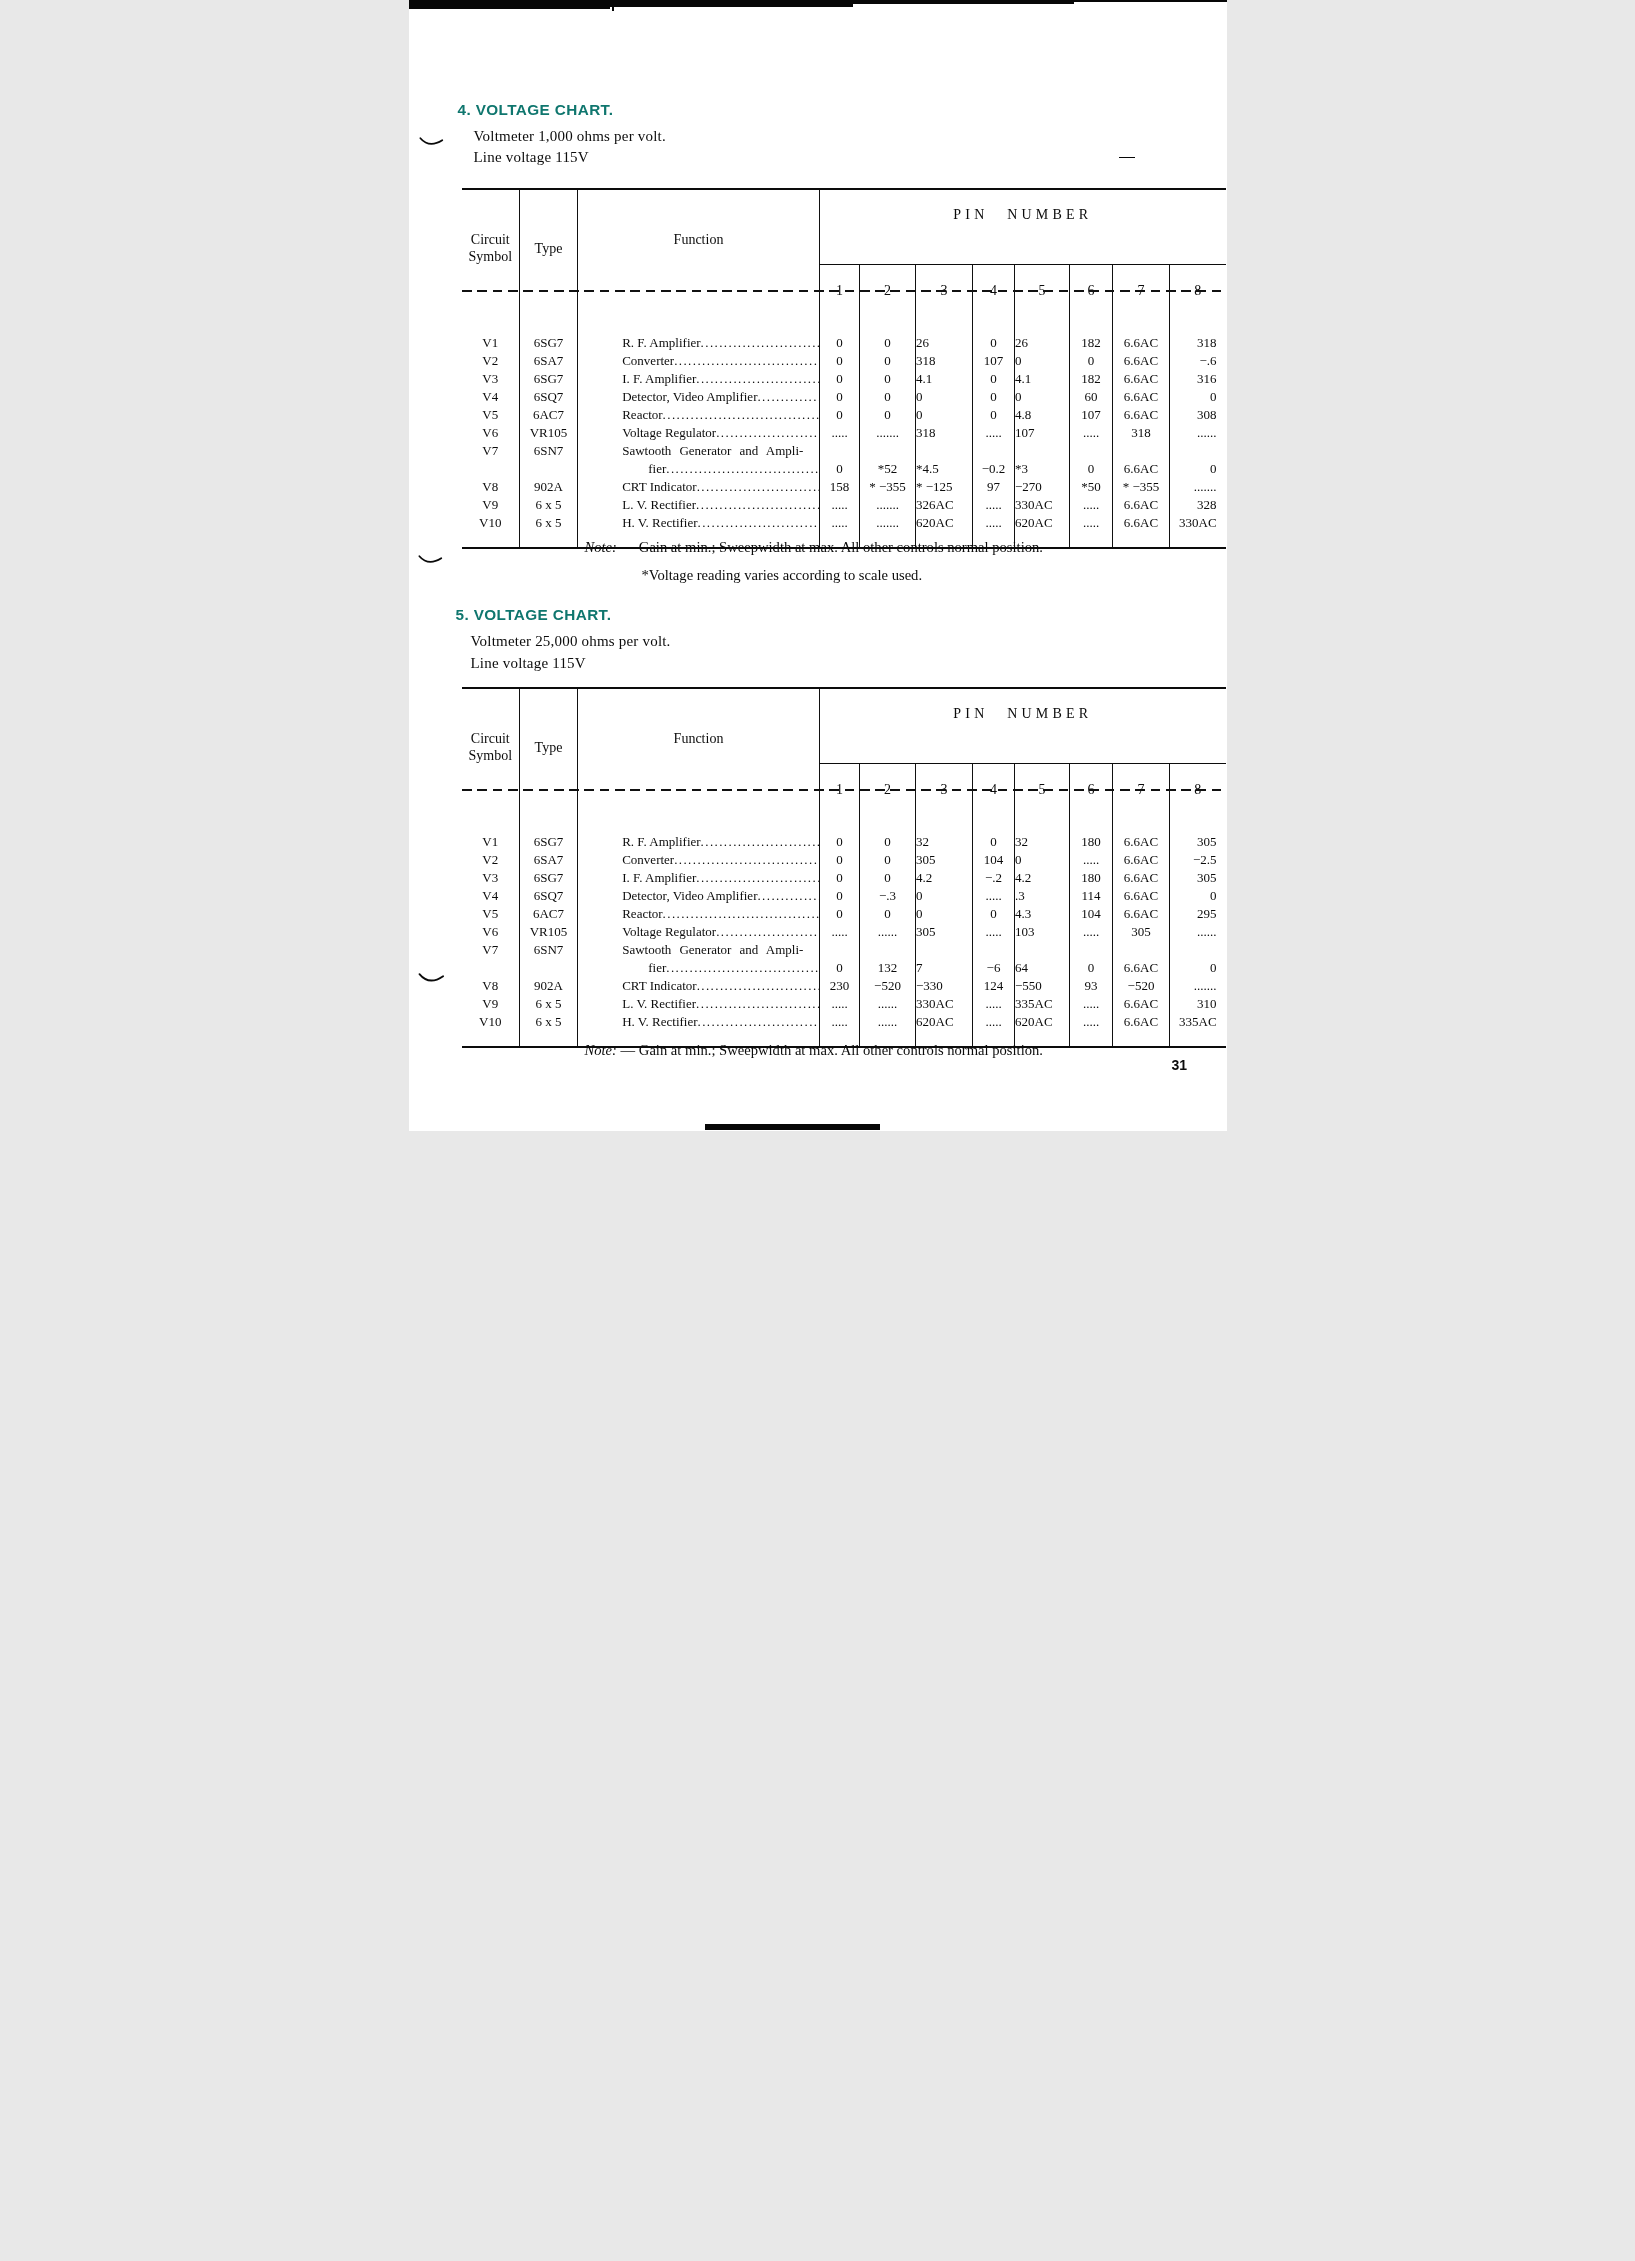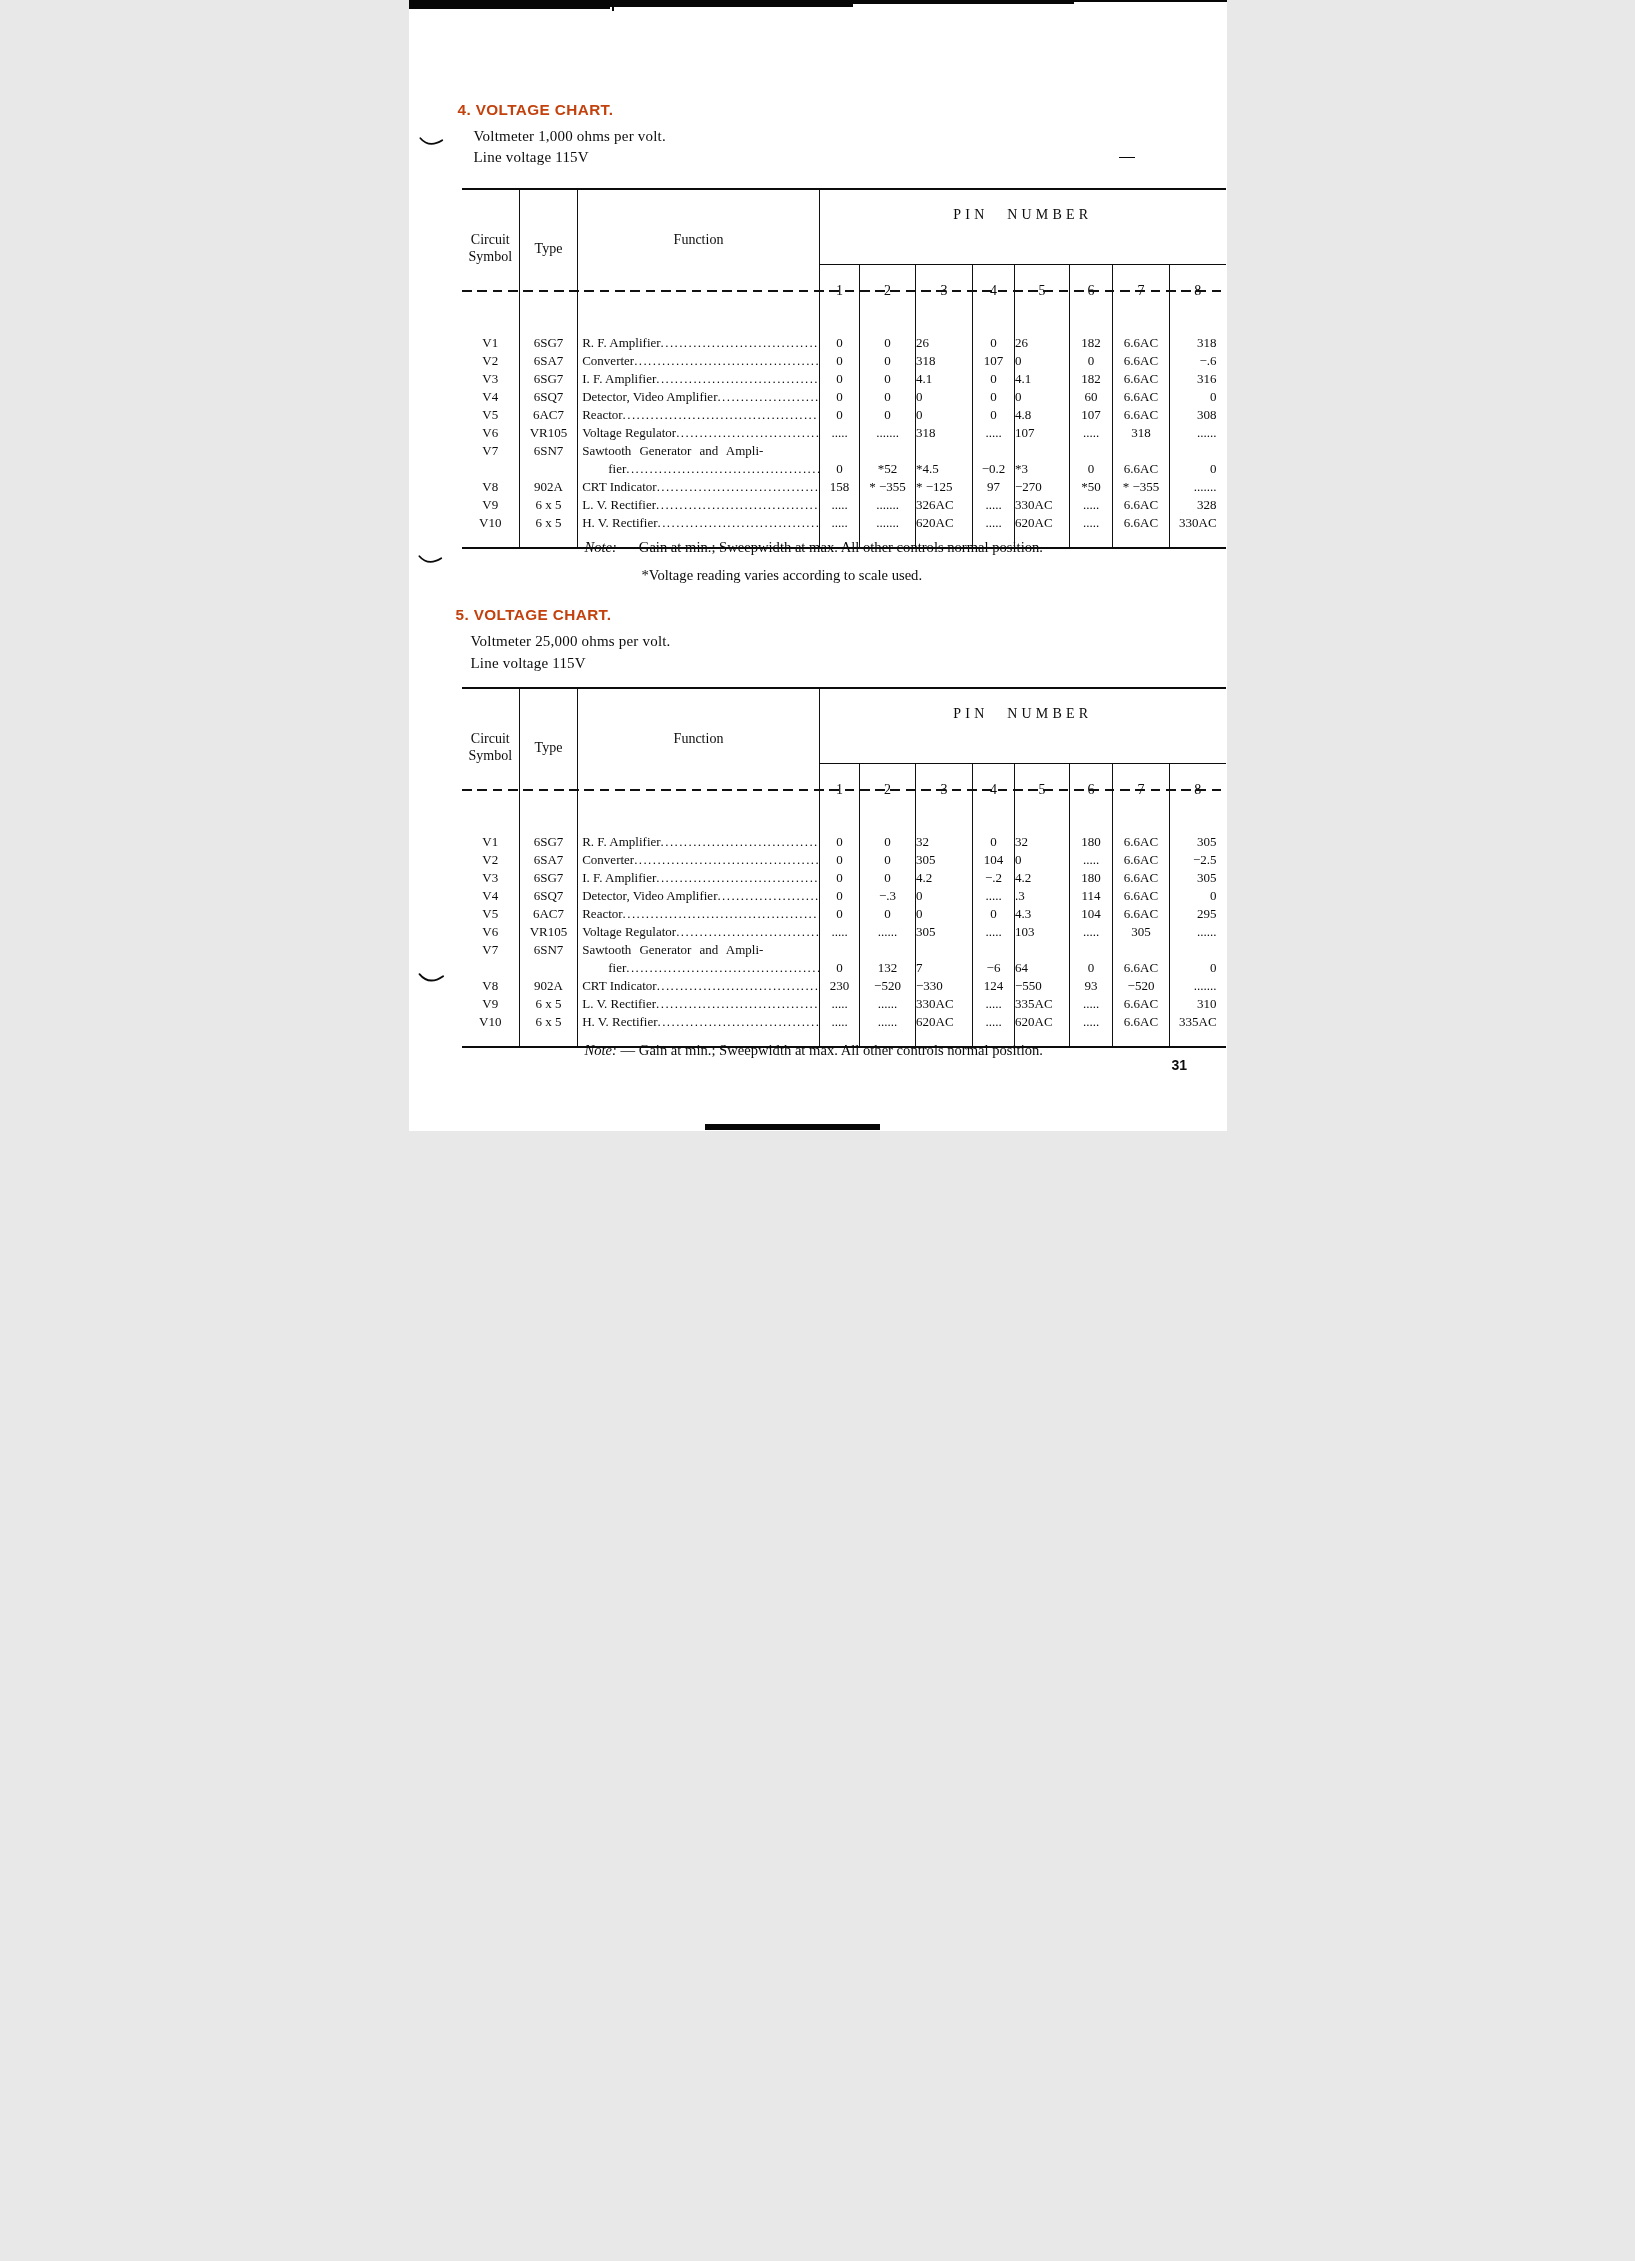--- a/index.html
+++ b/index.html
@@ -15,21 +15,21 @@
   }
   .artifact{position:absolute;background:#070707;}
   .pen-mark{position:absolute;}
 
   .sec-heading{
     position:absolute;
     font-family:"Liberation Sans","DejaVu Sans",sans-serif;
     font-weight:700;
     font-size:15.3px;
     letter-spacing:0.4px;
-    color:#c2410c;
+    color:#0f766e;
   }
   .sub-line{
     position:absolute;
     font-size:15px;
     letter-spacing:0.2px;
   }
   .note-line{
     position:absolute;
     font-size:14.6px;
   }
@@ -74,21 +74,21 @@
   .vtable tbody tr.first td{padding-top:16.6px;}
   .vtable tbody tr.last td{padding-bottom:15.3px;border-bottom:2.1px solid #0c0c0c;}
   .vtable td.sym,.vtable td.typ{text-align:center;}
   .vtable td.fn{text-align:left;padding-left:4.2px;}
   .vtable td.pc{text-align:center;}
   .vtable td.pr{padding-right:5.5px;}
   .vtable td.pr8{text-align:right;padding-right:9px;}
   .vtable tr.tall td.sym,.vtable tr.tall td.typ{vertical-align:top;}
   .vtable tr.tall td.pin{vertical-align:bottom;}
   .fn-row{display:flex;align-items:baseline;}
-  .fn-text{flex:0 0 auto;}
+  .fn-text{flex:0 0 auto;margin-left:40px;}
   .leader{flex:1 1 auto;overflow:hidden;white-space:nowrap;letter-spacing:1.4px;}
   .fn-line2{padding-left:26px;}
   .fn-wide{word-spacing:4.9px;}
 
   .dash-rule{
     position:absolute;
     left:53px;
     width:764px;
     height:1.7px;
     background-image:repeating-linear-gradient(90deg,#111 0 9.7px,transparent 9.7px 15.3px);

